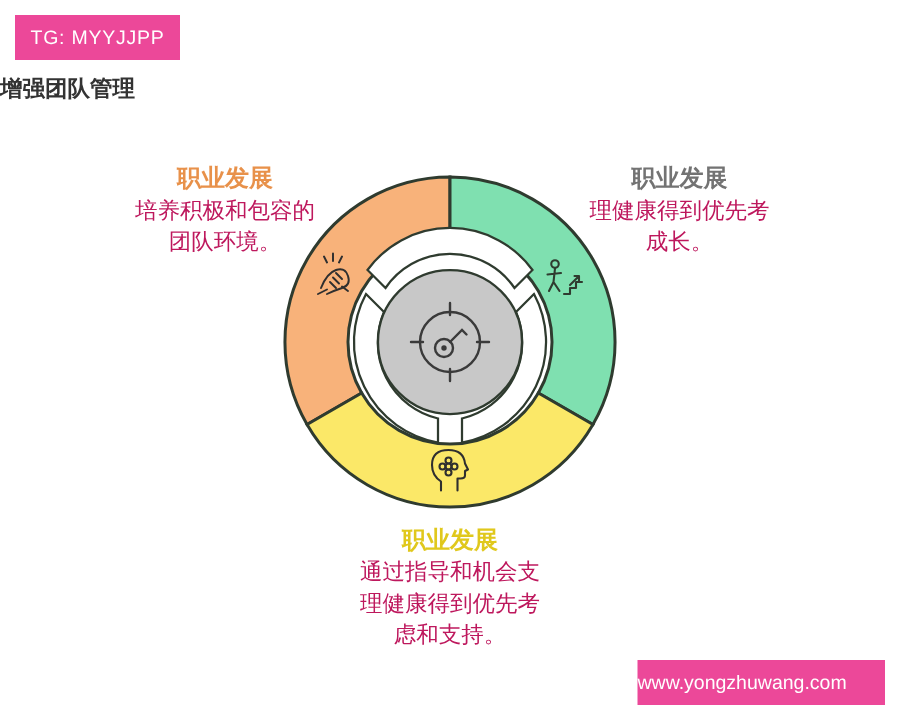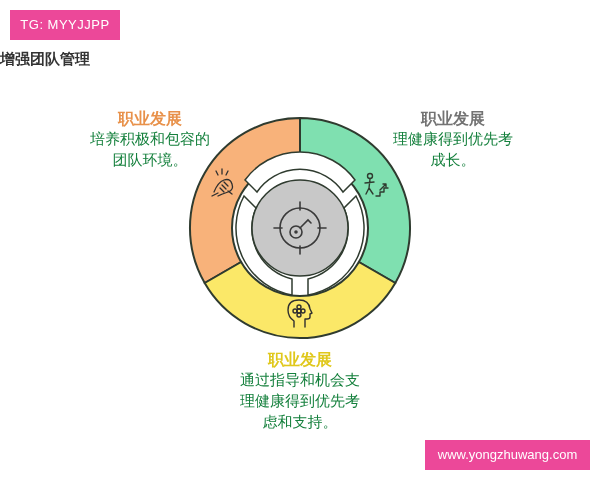--- a/index.html
+++ b/index.html
@@ -5,28 +5,28 @@
   html, body { margin: 0; padding: 0; }
   body {
     width: 600px; height: 480px; background: #ffffff; position: relative; overflow: hidden;
     font-family: "DejaVu Sans", "Liberation Sans", sans-serif;
   }
   .watermark {
     position: absolute; background: #ec4899; color: #ffffff;
     font-family: "Liberation Sans", "DejaVu Sans", sans-serif;
   }
   .wm-top { left: 10px; top: 10px; width: 110px; height: 30px; line-height: 30px; text-align: center; font-size: 13px; letter-spacing: 0.5px; }
-  .wm-bottom { left: 425px; top: 440px; width: 165px; height: 30px; line-height: 30px; text-align: center; font-size: 13px; }
+  .wm-bottom { left: 425px; top: 440px; width: 165px; height: 30px; line-height: 30px; font-size: 13px; }
   .title {
     position: absolute; left: 0; width: 568px; top: 50px; 
     font-size: 15px; font-weight: bold; color: #333333;
   }
   .block { position: absolute; text-align: center; }
   .block .heading { font-size: 16px; font-weight: bold; line-height: 22px; }
-  .block .desc { font-size: 15px; color: #15803d; line-height: 21px; font-family: Liberation Mono, monospace; }
+  .block .desc { font-size: 15px; color: #be185d; line-height: 21px; }
   .b-culture { left: 70px; top: 108px; width: 160px; }
   .b-career { left: 378px; top: 108px; width: 150px; }
   .b-mental { left: 225px; top: 349px; width: 150px; }
   svg.diagram { position: absolute; left: 0; top: 0; }
 </style>
 </head>
 <body>
 
 <div class="watermark wm-top">TG: MYYJJPP</div>
 <div class="watermark wm-bottom">www.yongzhuwang.com</div>

